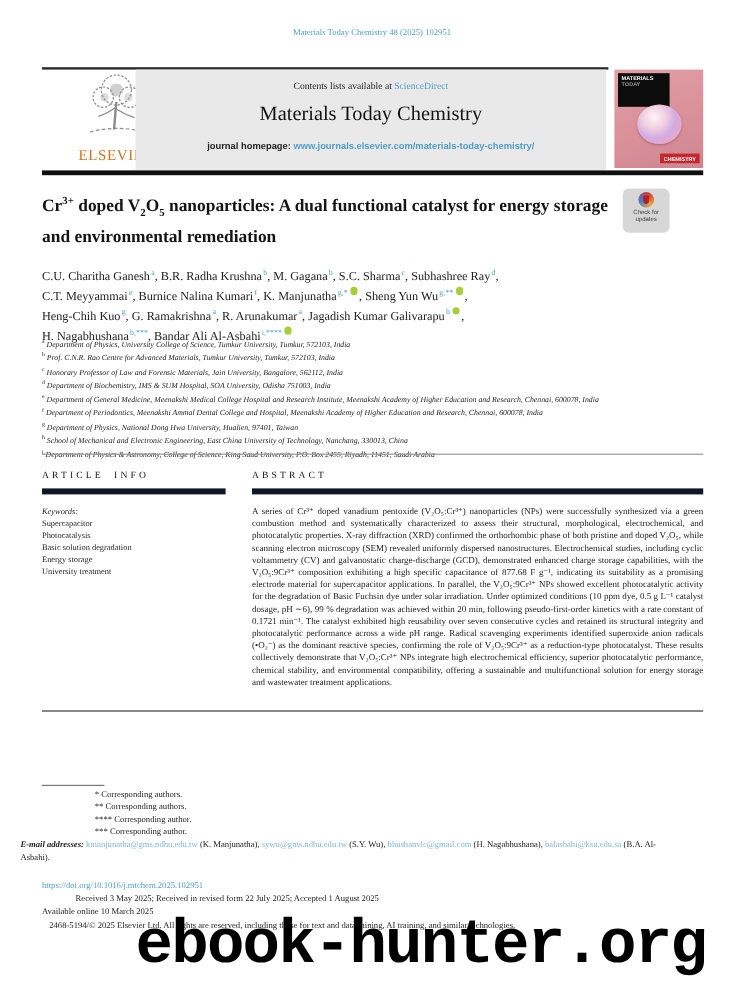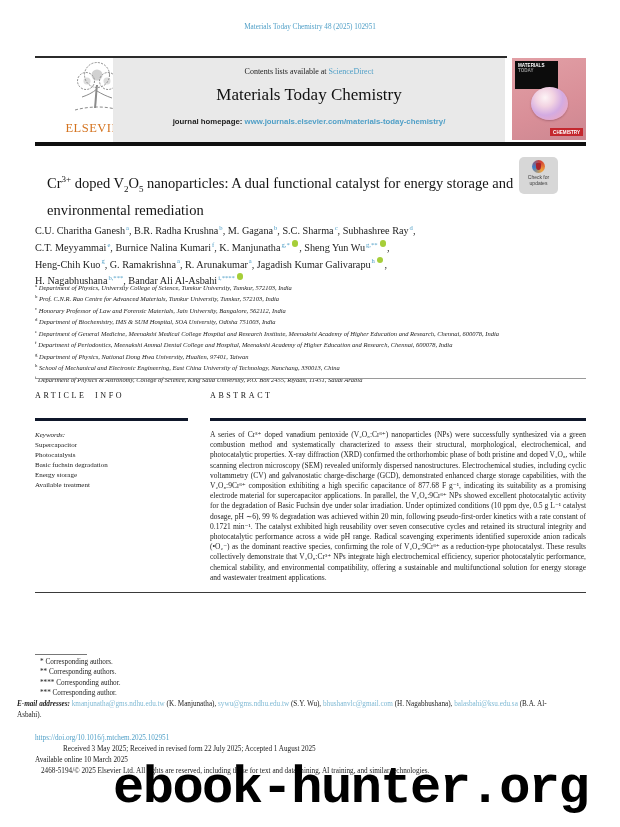--- a/index.html
+++ b/index.html
@@ -59,31 +59,31 @@
           font-style:italic;color:#222;}
   .affils sup{font-size:4.8px;font-style:normal;}
 
   .sep-thin{position:absolute;left:35px;top:378px;width:551px;height:1px;background:#9a9a9a;}
 
   
   .columns{position:absolute;left:35px;top:391px;width:551px;display:flex;}
   .col-left{width:153px;margin-right:22px;flex:none;}
   .col-right{flex:1;}
   .sec-head{font-size:8px;letter-spacing:2.6px;word-spacing:4px;color:#141414;
-            padding-bottom:18px;border-bottom:3px solid #0f172a;margin-bottom:9px;}
+            padding-bottom:7px;border-bottom:5px solid #0f172a;margin-bottom:9px;}
   .kw-label{font-size:7px;font-style:italic;line-height:10px;}
   .kw{font-size:7px;line-height:10px;}
   .abstract{margin:0;font-size:7.5px;line-height:10.2px;text-align:justify;color:#1d1d1d;}
 
   .rule-bottom{position:absolute;left:35px;top:592px;width:551px;height:1.2px;background:#3a3a3a;}
 
   
   .fn-sep{position:absolute;left:35px;top:654px;width:52px;height:1px;background:#777;}
   .footnotes{position:absolute;left:35px;top:657px;width:551px;font-size:7.2px;line-height:10.3px;}
-  .footnotes div{padding-left:5px;}
+  .footnotes div{padding-left:5px;margin-left:39px;}
   .emails{position:absolute;left:17px;top:699px;width:551px;font-size:7.2px;line-height:10.5px;}
   .emails .lbl{font-style:italic;font-weight:bold;}
   .doi{position:absolute;left:35px;top:734px;font-size:7.2px;}
   .received{position:absolute;left:35px;top:745px;font-size:7.2px;padding-left:28px;}
   .online{position:absolute;left:35px;top:756px;font-size:7.2px;}
   .copyright{position:absolute;left:41px;top:767px;font-size:7.2px;}
 
   .watermark{position:absolute;left:113px;top:763px;font-family:Liberation Mono, monospace;
              font-weight:800;font-size:52px;line-height:1;letter-spacing:-1.5px;color:#000;white-space:nowrap;text-align:center;}
 </style>
@@ -125,21 +125,21 @@
     <div class="cover-band">
       <div>MATERIALS</div>
       <div class="sub">TODAY</div>
     </div>
     <div class="cover-sphere"></div>
     <div class="cover-tag">CHEMISTRY</div>
   </div>
 
   <div class="thickline"></div>
 
-  <h1 class="title" style="margin:12px;font-weight:normal;"><span>Cr</span><sup>3+</sup><span> doped V</span><sub>2</sub><span>O</span><sub>5</sub><span> nanoparticles: A dual functional catalyst for energy storage and environmental remediation</span></h1>
+  <h1 class="title" style="margin:0;font-weight:bold;"><span>Cr</span><sup>3+</sup><span> doped V</span><sub>2</sub><span>O</span><sub>5</sub><span> nanoparticles: A dual functional catalyst for energy storage and environmental remediation</span></h1>
 
   <div class="badge">
     <div class="emblem">
         <div class="shield"></div>
       </div>
     <div class="badge-text">
       <div>Check for</div>
       <div>updates</div>
     </div>
   </div>
@@ -164,23 +164,23 @@
   </div>
 
   <div class="sep-thin"></div>
 
   <div class="columns">
     <div class="col-left">
       <div class="sec-head">ARTICLE INFO</div>
       <div class="kw-label">Keywords:</div>
       <div class="kw">Supercapacitor</div>
       <div class="kw">Photocatalysis</div>
-      <div class="kw">Basic fuchsin degradation</div>
+      <div class="kw">Basic solution degradation</div>
       <div class="kw">Energy storage</div>
-      <div class="kw">Available treatment</div>
+      <div class="kw">University treatment</div>
     </div>
     <div class="col-right">
       <div class="sec-head">ABSTRACT</div>
       <p class="abstract">A series of Cr³⁺ doped vanadium pentoxide (V₂O₅:Cr³⁺) nanoparticles (NPs) were successfully synthesized via a green combustion method and systematically characterized to assess their structural, morphological, electrochemical, and photocatalytic properties. X-ray diffraction (XRD) confirmed the orthorhombic phase of both pristine and doped V₂O₅, while scanning electron microscopy (SEM) revealed uniformly dispersed nanostructures. Electrochemical studies, including cyclic voltammetry (CV) and galvanostatic charge-discharge (GCD), demonstrated enhanced charge storage capabilities, with the V₂O₅:9Cr³⁺ composition exhibiting a high specific capacitance of 877.68 F g⁻¹, indicating its suitability as a promising electrode material for supercapacitor applications. In parallel, the V₂O₅:9Cr³⁺ NPs showed excellent photocatalytic activity for the degradation of Basic Fuchsin dye under solar irradiation. Under optimized conditions (10 ppm dye, 0.5 g L⁻¹ catalyst dosage, pH ∼6), 99 % degradation was achieved within 20 min, following pseudo-first-order kinetics with a rate constant of 0.1721 min⁻¹. The catalyst exhibited high reusability over seven consecutive cycles and retained its structural integrity and photocatalytic performance across a wide pH range. Radical scavenging experiments identified superoxide anion radicals (•O₂⁻) as the dominant reactive species, confirming the role of V₂O₅:9Cr³⁺ as a reduction-type photocatalyst. These results collectively demonstrate that V₂O₅:Cr³⁺ NPs integrate high electrochemical efficiency, superior photocatalytic performance, chemical stability, and environmental compatibility, offering a sustainable and multifunctional solution for energy storage and wastewater treatment applications.</p>
     </div>
   </div>
 
   <div class="rule-bottom"></div>
 
   <div class="fn-sep"></div>

